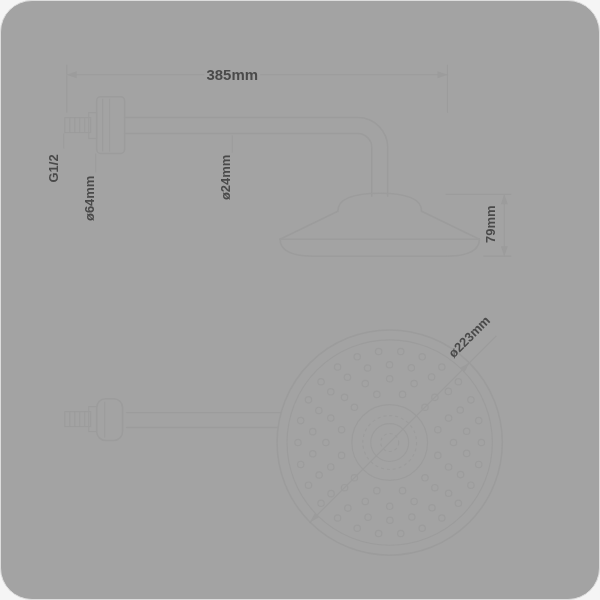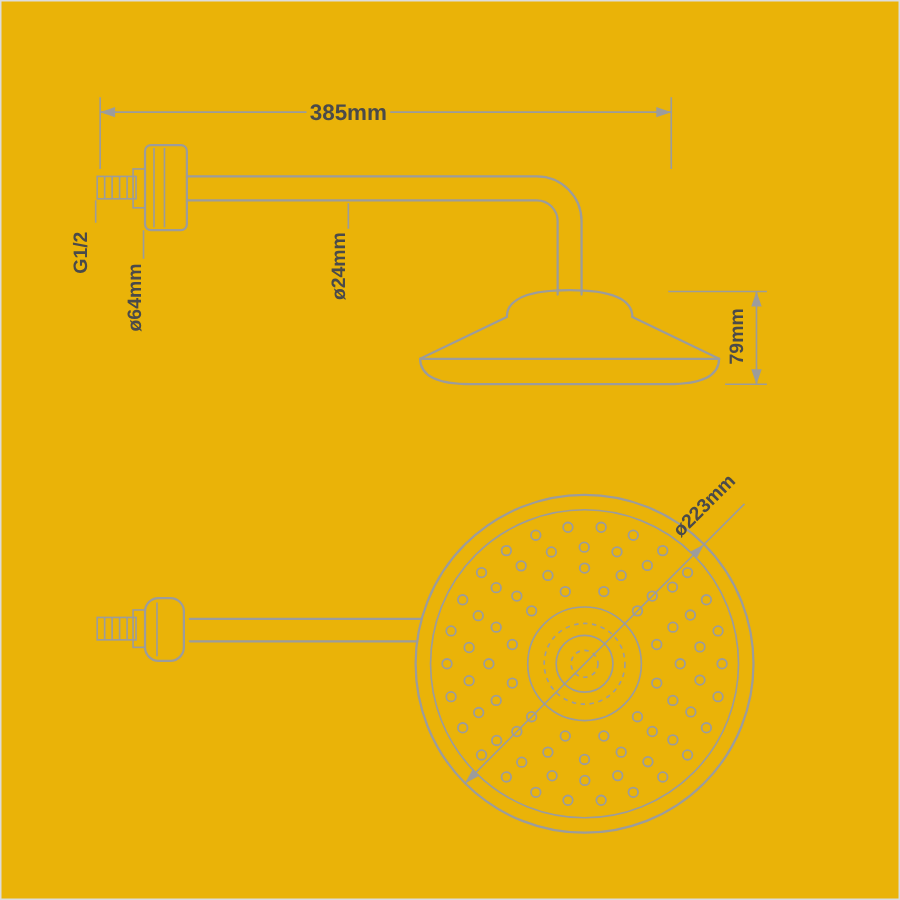--- a/index.html
+++ b/index.html
@@ -18,21 +18,21 @@
   .dim     { fill: none; stroke: var(--line, #9c9c9c); stroke-width: 1.1; }
   .dashed  { fill: none; stroke: var(--line, #9c9c9c); stroke-width: 1.1; stroke-dasharray: 3 3; }
   .arrow   { fill: var(--line, #9c9c9c); stroke: none; }
   .nozzle  { fill: none; stroke: var(--line, #9c9c9c); stroke-width: 1.2; }
   .lbl     { fill: var(--text, #4a4a4a); font-weight: bold; font-size: 13px; }
   .lbl-lg  { font-size: 15px; }
 </style>
 </head>
 <body>
 
-<div class="canvas" style="--line: #9c9c9c; --text: #4a4a4a; --border: #dddddd; background: #eab308;">
+<div class="canvas" style="--line: #9c9c9c; --text: #4a4a4a; --border: #dddddd; background: #a3a3a3; border-radius: 32px;">
   <svg viewBox="0 0 600 600" width="600" height="600">
 
     <g>
 
       <g>
         <path class="dim" d="M66,64 V112 M448,64 V112 M66,74 H204 M260,74 H448"></path>
         <path class="arrow" d="M66,74 L76,70.5 L76,77.5 Z M448,74 L438,70.5 L438,77.5 Z"></path>
         <text class="lbl lbl-lg" x="232" y="79" text-anchor="middle">385mm</text>
       </g>
 

